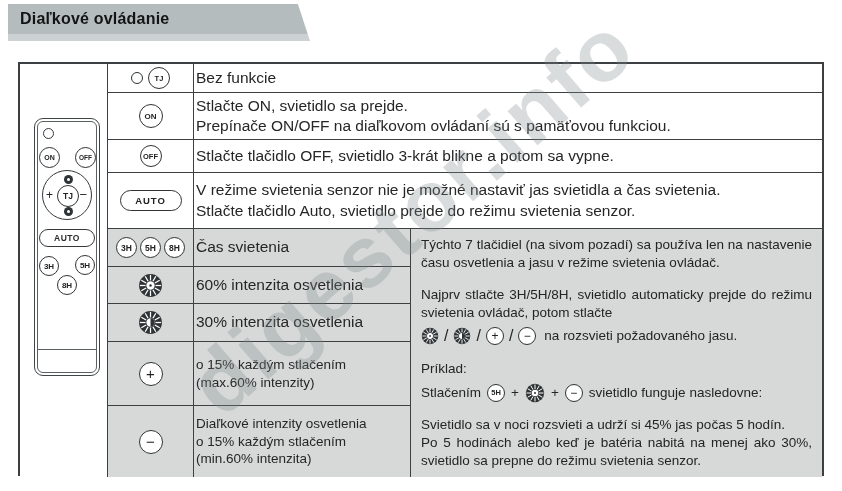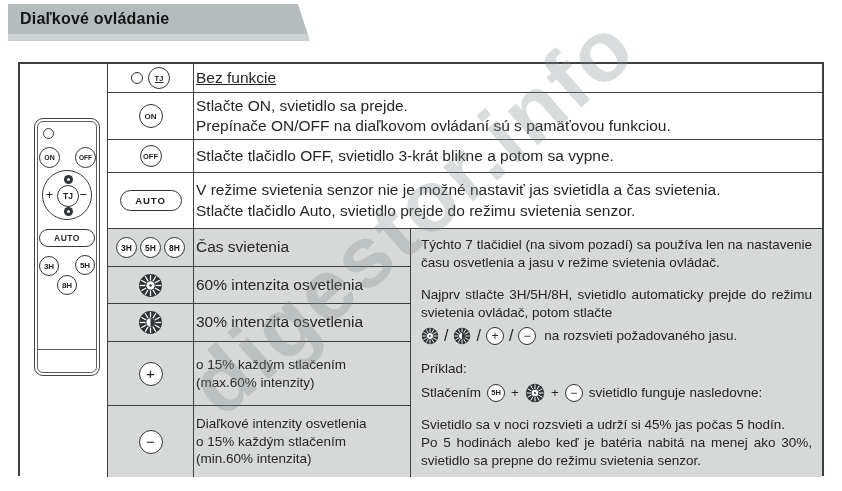--- a/index.html
+++ b/index.html
@@ -19,21 +19,21 @@
              white-space:nowrap;z-index:6;pointer-events:none;}
 
   
   .ftable{position:absolute;left:18px;top:62px;width:806px;height:414px;box-sizing:border-box;
           border:2px solid #3c4042;display:grid;z-index:2;
           grid-template-columns:87px 86px 217px 1fr;
           grid-template-rows:28px 47px 33px 56px 38px 37px 38px 64px 72px;}
   .cell{box-sizing:border-box;border-left:1.5px solid #3c4042;border-top:1.5px solid #3c4042;
         display:flex;align-items:center;background:#fff;}
   .cell.no-l{border-left:none;}
-  .cell.no-t{border-top:none;text-decoration:underline;}
+  .cell.no-t{border-top:none;}
   .cell.gray{background:#d6d9d8;}
   .icon-cell{justify-content:center;gap:5px;}
   .desc-cell{padding-left:2px;font-size:15.5px;line-height:1.32;color:#262626;}
   .desc-cell .lines span{display:block;}
   .small-desc{font-size:13.5px;line-height:1.3;}
 
   
   .circ{border:1.4px solid #2f3335;border-radius:50%;background:#fff;display:inline-flex;
         align-items:center;justify-content:center;font-weight:bold;color:#222;box-sizing:border-box;flex:none;}
   .c24{width:24px;height:24px;font-size:8px;}

